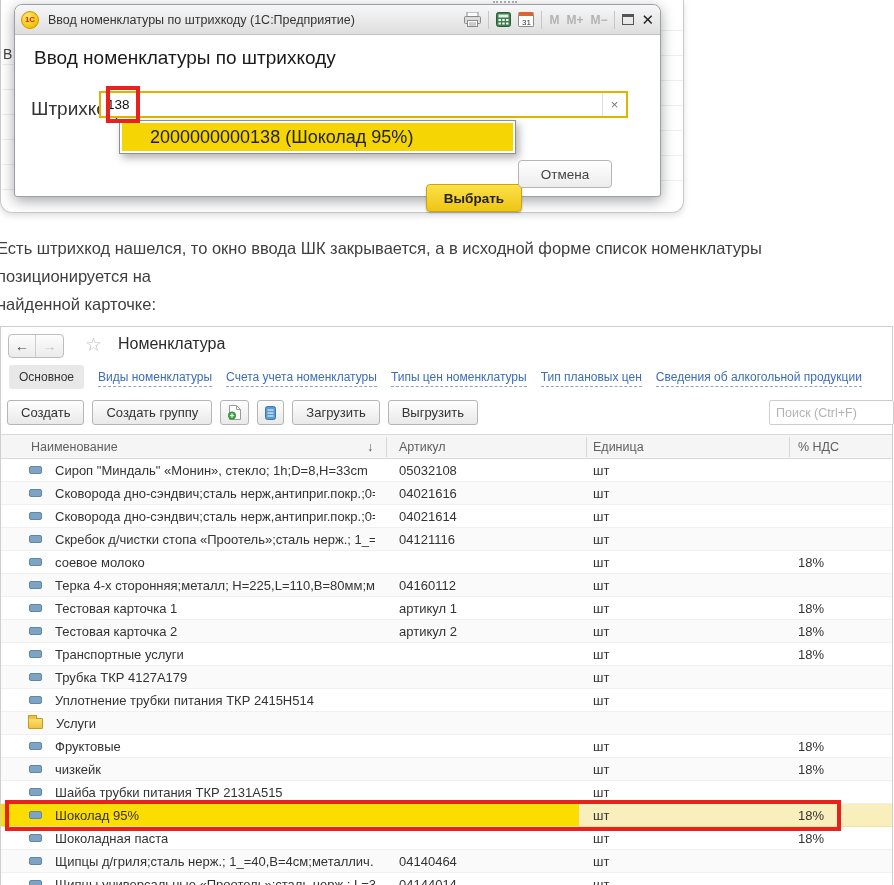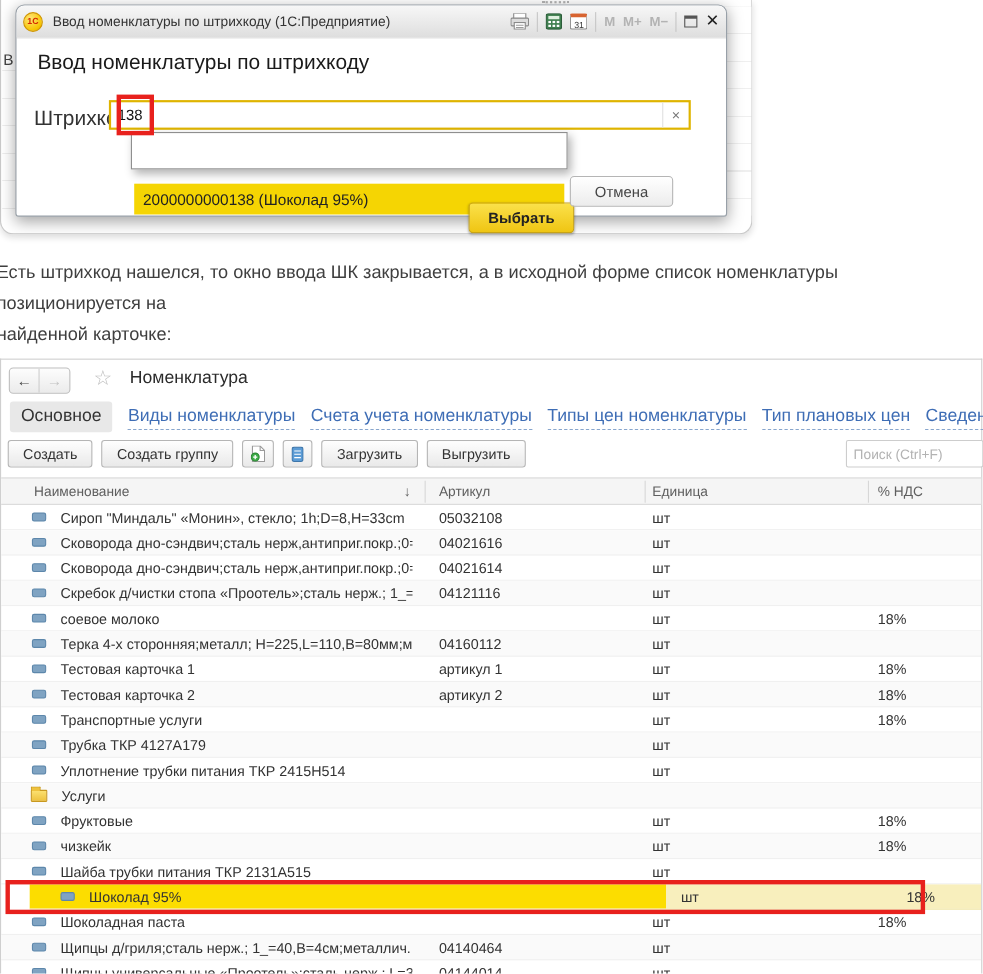--- a/index.html
+++ b/index.html
@@ -47,21 +47,21 @@
   #barcode-input { position:absolute; left:84px; top:86px; width:529px; height:27px;
     border:2px solid #dfb400; background:#fff; display:flex; align-items:center; }
   #barcode-value { padding-left:6px; font-size:13.5px; color:#111; flex:1; }
   #barcode-clear { width:24px; height:100%; border-left:1px solid #e0e0e0;
     display:flex; align-items:center; justify-content:center;
     color:#777; font-size:13px; cursor:pointer; }
   #dropdown { position:absolute; left:104px; top:115px; width:397px; height:34px;
     background:#fff; border:1px solid #8f8f8f; padding:2px;
     box-shadow:3px 4px 8px rgba(0,0,0,.3); }
   #dropdown-item { width:100%; height:100%; background:#f5d503; display:flex;
-    align-items:center; padding-left:8px; font-size:14px; color:#222; cursor:pointer;margin-top:44px; }
+    align-items:center; padding-left:28px; font-size:18px; color:#222; cursor:pointer; }
   .dlg-btn { position:absolute; top:155px; height:28px; border-radius:4px;
     font-size:13.5px; display:flex; align-items:center; justify-content:center;
     cursor:pointer; }
   #select-button { left:411px; width:96px; font-weight:bold; color:#222;
     background:linear-gradient(#fbe14a,#efc513); border:1px solid #c7a316;
     box-shadow:0 1px 2px rgba(0,0,0,.25);margin-top:24px; }
   #cancel-button { left:503px; width:94px; color:#444;
     background:linear-gradient(#ffffff,#ececec); border:1px solid #b5b5b5; }
 
   .red-box { position:absolute; border:4px solid #e8211d; z-index:20; pointer-events:none; }
@@ -78,21 +78,21 @@
     border:1px solid #bdbdbd; border-radius:4px; overflow:hidden;
     background:linear-gradient(#fdfdfd,#ebebeb); }
   .nav-btn { width:27px; height:22px; display:flex; align-items:center;
     justify-content:center; font-size:14px; cursor:pointer; }
   #nav-back { color:#444; border-right:1px solid #cdcdcd; }
   #nav-forward { color:#c3c3c3; }
   #favorite-star { position:absolute; left:84px; top:6px; font-size:19px; color:#bdbdbd; cursor:pointer; }
   #form-title { position:absolute; left:117px; top:8px; font-size:16px; color:#2b2b2b; }
 
   #tabs { position:absolute; left:8px; top:38px; display:flex; align-items:center; gap:14px; }
-  .tab { font-size:16px; white-space:nowrap; cursor:pointer; }
+  .tab { font-size:12px; white-space:nowrap; cursor:pointer; }
   .tab.active { background:#e8e8e8; border-radius:3px; padding:5px 10px; color:#333; }
   .tab:not(.active) { color:#3e6db5; border-bottom:1px dashed #88a6cd; padding:2px 0; }
 
   #toolbar { position:absolute; left:6px; top:73px; display:flex; align-items:center; gap:8px; }
   .tool-btn { height:25px; padding:0 13px; font-size:13px; color:#333;
     background:linear-gradient(#fefefe,#e9e9e9); border:1px solid #b5b5b5;
     border-radius:3px; display:flex; align-items:center; gap:6px; cursor:pointer; }
   .tool-btn.icon-only { padding:0 7px; }
   #toolbar-search { position:absolute; left:768px; top:73px; width:125px; height:25px;
     border:1px solid #cdcdcd; border-radius:2px; font-size:12.5px; color:#555;
@@ -102,21 +102,21 @@
   #table-header { position:absolute; left:0; top:107px; width:100%; height:25px;
     background:#f5f5f5; border-top:1px solid #dadada; border-bottom:1px solid #dadada; }
   .th { position:absolute; top:5px; font-size:12.5px; color:#5f5f5f; }
   .col-sep { position:absolute; top:2px; width:1px; height:20px; background:#d7d7d7; }
 
   #table-body { position:absolute; left:0; top:132px; width:100%; bottom:0; overflow:hidden; }
   .row { position:relative; height:23px; border-bottom:1px solid #f0f0f0;
     display:flex; align-items:center; font-size:13px; color:#333; cursor:pointer; }
   .row.zebra { background:#fafafa; }
   .row.hl { background:linear-gradient(to right,#fcdd00 0,#fcdd00 578px,#f8efbd 578px,#f8efbd 100%);
-    border-bottom-color:#f0e4a0;margin-left:26px; }
+    border-bottom-color:#f0e4a0; }
   .item-icon { margin-left:28px; width:13px; height:8px; flex:0 0 auto;
     background:#7fa3c2; border:1px solid #5d87ab; border-radius:2px; }
   .folder-icon { margin-left:27px; width:15px; height:11px; flex:0 0 auto; position:relative;
     background:linear-gradient(#fbe070,#eec23e); border:1px solid #c8981f; border-radius:1px; }
   .folder-icon:before { content:""; position:absolute; left:-1px; top:-4px; width:7px; height:3px;
     background:#eec23e; border:1px solid #c8981f; border-bottom:none; border-radius:1px 1px 0 0; }
   .cell-name { margin-left:13px; white-space:nowrap; overflow:hidden; max-width:320px; }
   .cell-article { position:absolute; left:398px; }
   .cell-unit { position:absolute; left:592px; }
   .cell-vat { position:absolute; left:797px; }

